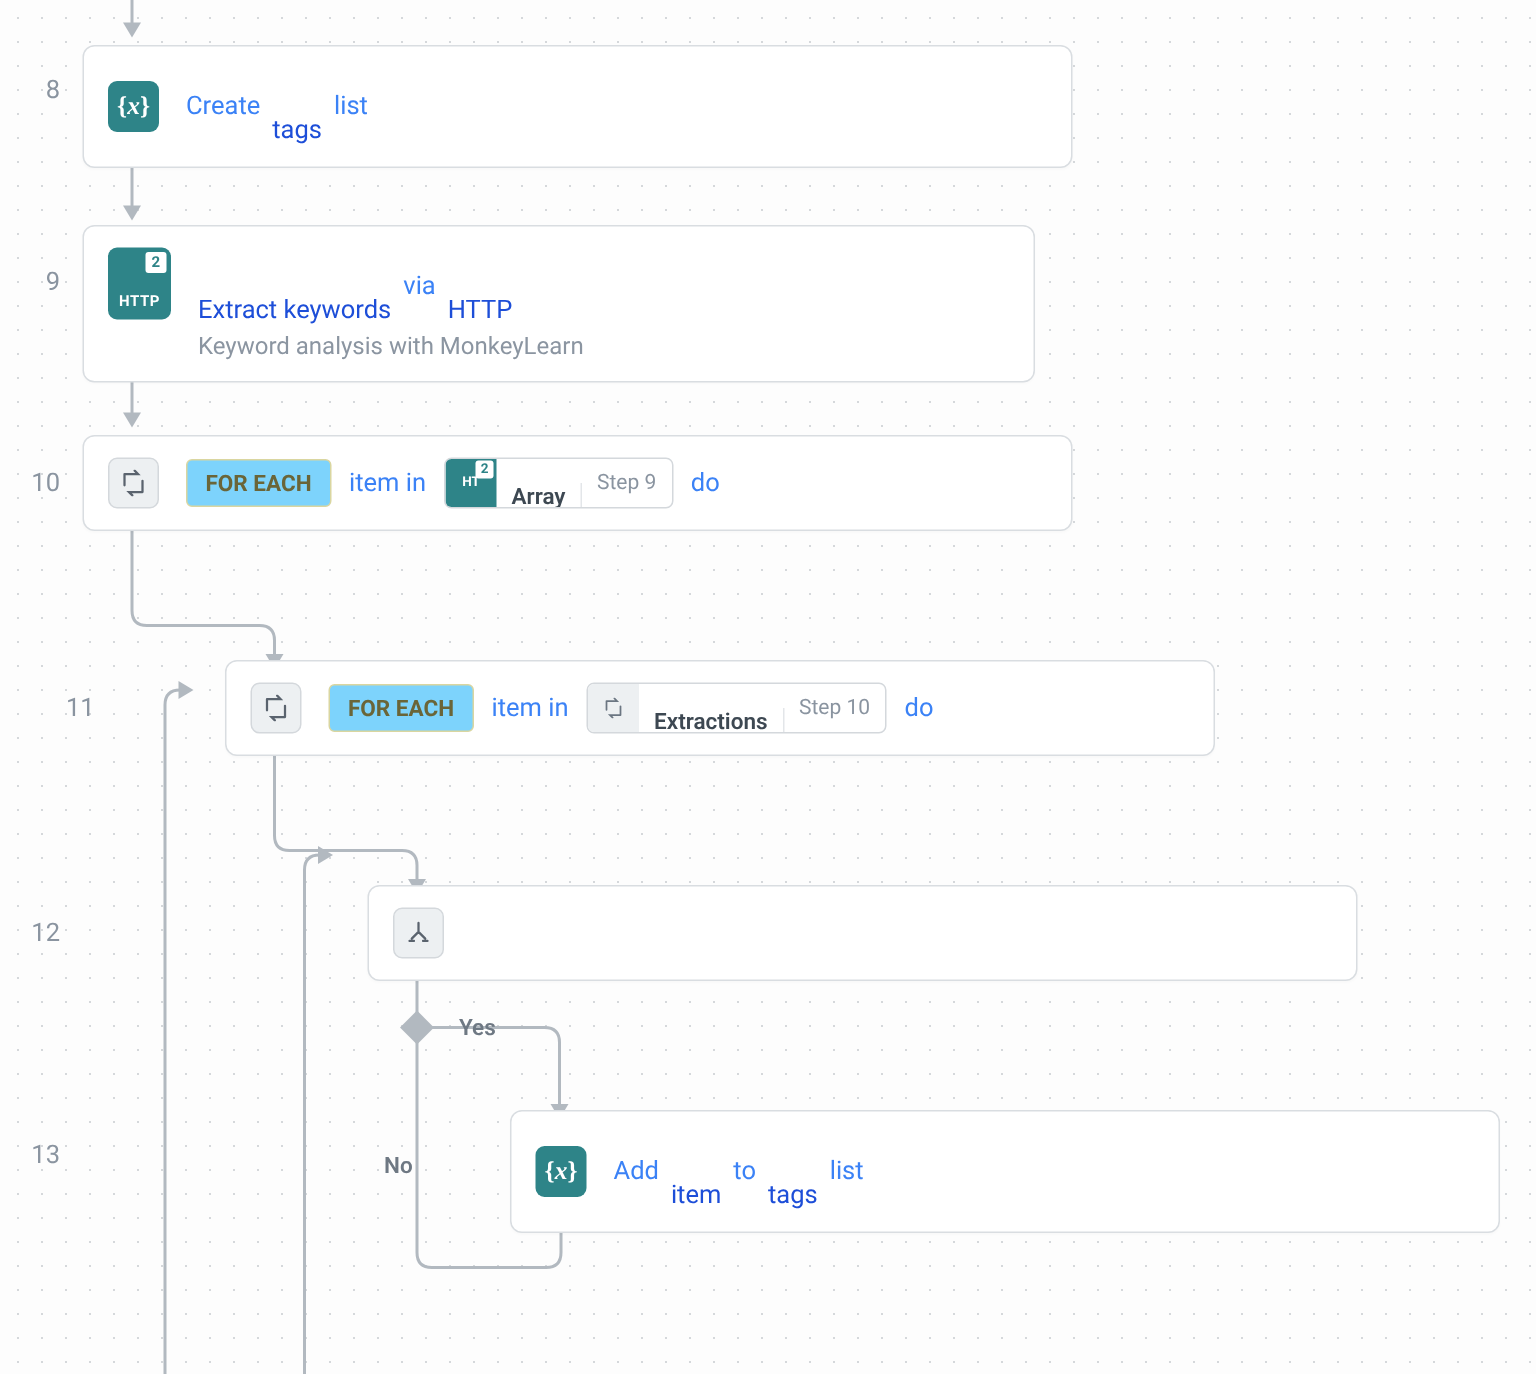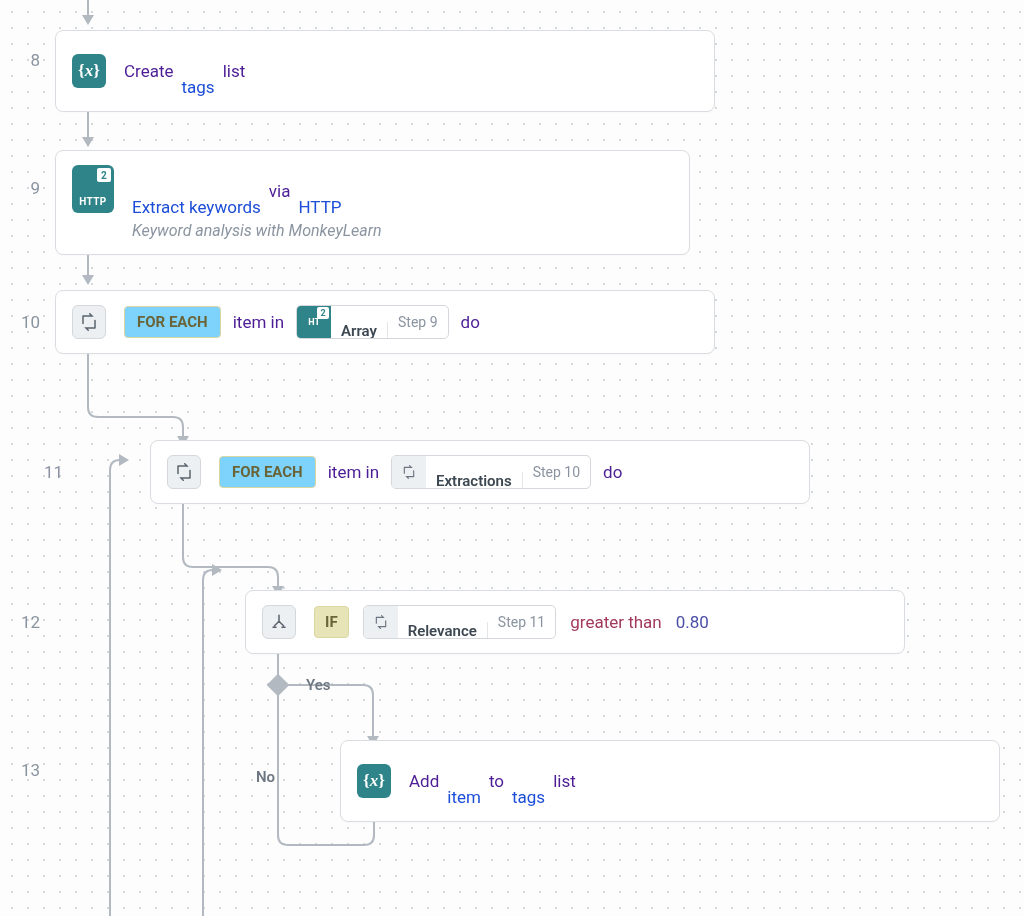--- a/index.html
+++ b/index.html
@@ -53,23 +53,23 @@
     font-size:10px; font-weight:700; padding-bottom:6px; letter-spacing:0.4px;
   }
   .corner-badge {
     position:absolute; top:3px; right:3px;
     background:#fff; color:#2e8488;
     font-size:10px; font-weight:700;
     width:14px; height:14px; border-radius:2px;
     display:flex; align-items:center; justify-content:center;
   }
   .label-row { display:flex; align-items:center; gap: 8px; flex-wrap: wrap; font-size:17px;}
-  .word { color:#4c1d95; }
+  .word { color:#3b82f6; }
   .link { color:#1d4ed8;margin-top:32px; }
-  .subtle { color:#8b95a1; font-style: italic; font-size:16px;}
+  .subtle { color:#8b95a1; font-size:16px;}
   .badge-kw {
     background:#7dd3fc; border:1px solid #dad6a0; color:#6a6538;
     padding:6px 12px; border-radius:4px; font-weight:700; font-size:15px;
   }
   .badge-if {
     background:#e7e4b8; border:1px solid #dad6a0; color:#6a6538;
     padding:6px 10px; border-radius:4px; font-weight:700; font-size:15px;
   }
   .pill {
     display:inline-flex; align-items:center; border:1px solid #d4d8dc; border-radius:5px;
@@ -215,34 +215,20 @@
   </div>
 </div>
 
 <div class="step-num" style="top:612px;">12</div>
 <div class="card" style="left:245px; top:590px; width:660px;">
   <div class="icon-box grey branch-icon">
     <svg width="18" height="18" viewBox="0 0 24 24">
         <path d="M12 3v8M12 11l-6 6M12 11l6 6M4 19h4M20 19h-4" stroke="#5a636e" stroke-width="2" fill="none" stroke-linecap="round"></path>
       </svg>
   </div>
-  <div class="label-row" style="gap:14px;">
-    <span class="badge-if">IF</span>
-    <span class="pill">
-      <span class="pill-icon grey loop-icon">
-        <svg width="14" height="14" viewBox="0 0 24 24">
-            <path d="M4 4h12l-3-3M20 20H8l3 3M4 4v10M20 20V10" stroke="#6b7682" stroke-width="2" fill="none" stroke-linecap="round"></path>
-          </svg>
-      </span>
-      <span class="pill-mid">Relevance</span>
-      <span class="pill-step">Step 11</span>
-    </span>
-    <span class="op">greater than</span>
-    <span class="val">0.80</span>
-  </div>
 </div>
 
 <div class="step-num" style="top:760px;">13</div>
 <div class="card" style="left:340px; top:740px; width:660px;">
   <div class="icon-box teal">{<em>x</em>}</div>
   <div class="label-row">
     <span class="word">Add</span>
     <span class="link">item</span>
     <span class="word">to</span>
     <span class="link">tags</span>

